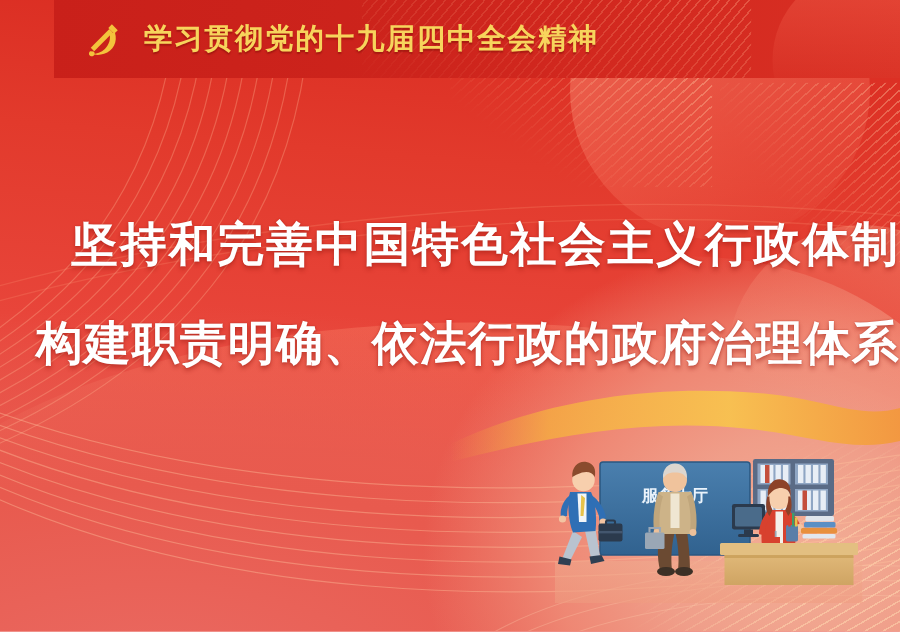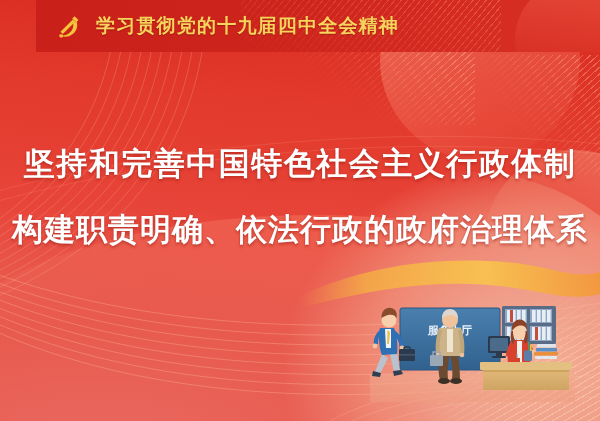--- a/index.html
+++ b/index.html
@@ -176,21 +176,21 @@
     font-family: "DejaVu Sans", "Liberation Sans", sans-serif;
     white-space: nowrap;
     text-shadow: 0 1px 1px rgba(120,10,5,.45);
   }
 
   
   .title-block {
     position: absolute;
     left: 0; right: 0;
     top: 140px;
-    text-align: center;
+    text-align: right;
     pointer-events: none;
   }
   .title-line {
     color: #ffffff;
     font-size: 31px;
     font-weight: bold;
     letter-spacing: 1.5px;
     line-height: 46px;
     font-family: "DejaVu Sans", "Liberation Sans", sans-serif;
     text-shadow:

